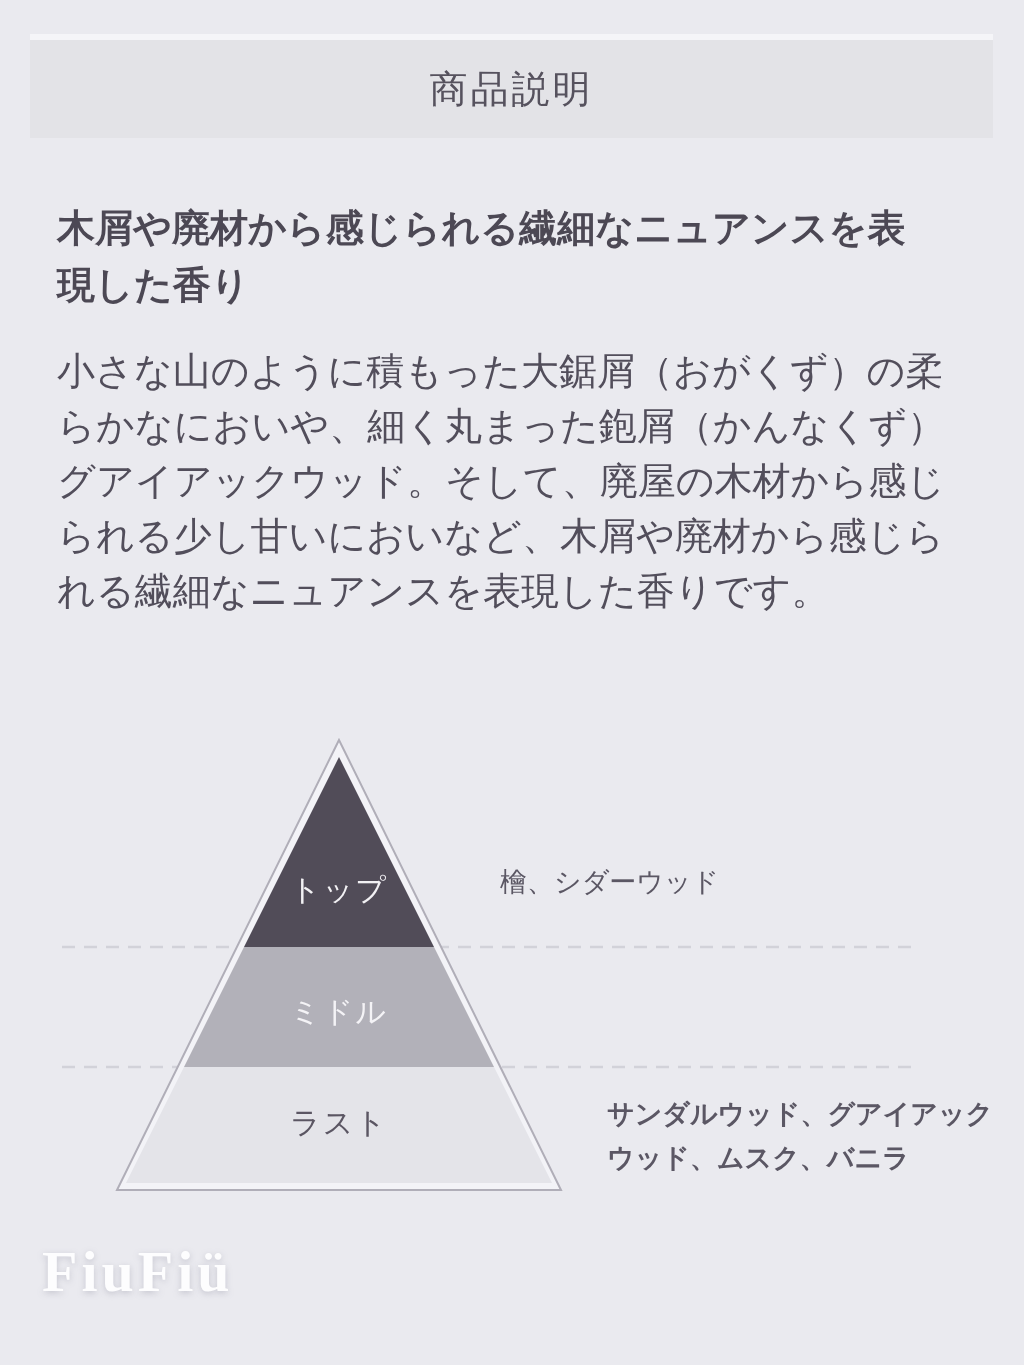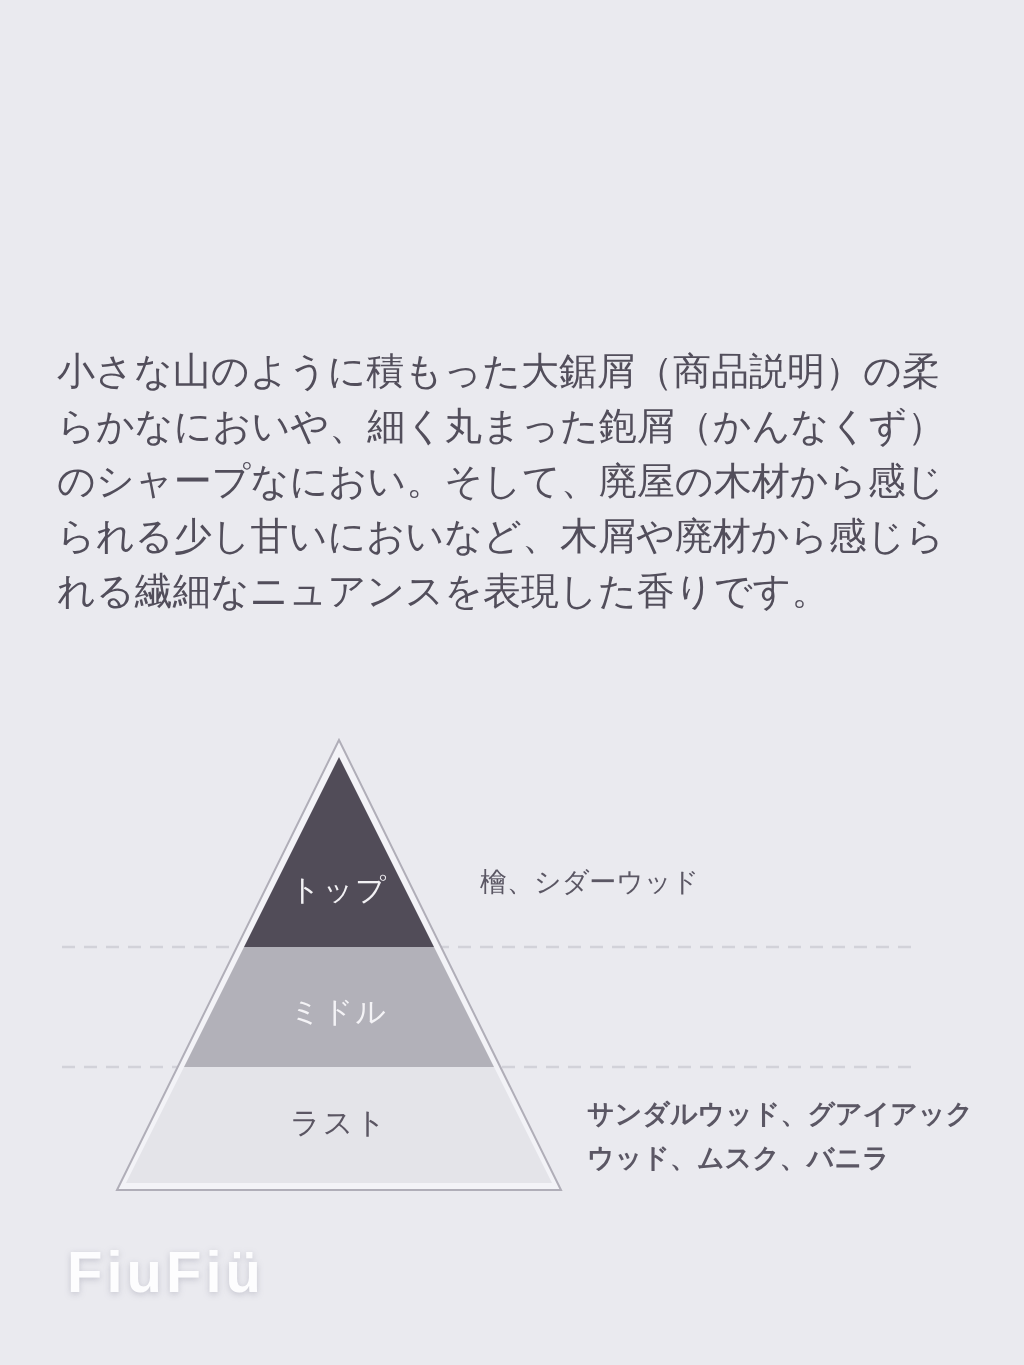--- a/index.html
+++ b/index.html
@@ -38,43 +38,47 @@
   
   .pyramid-wrap{position:absolute;left:0;top:730px;width:1024px;height:510px;text-align:center;}
   .pyramid-svg{position:absolute;left:0;top:0;}
   .tier-label{
     font-family:"DejaVu Serif","Liberation Serif",serif;
     font-size:30px;letter-spacing:2px;
   }
   .note{
     position:absolute;
     font-family:"DejaVu Serif","Liberation Serif",serif;
-    font-size:27px;color:#5b5764;line-height:44px;letter-spacing:0px;
+    font-size:27px;color:#5b5764;line-height:44px;letter-spacing:0px;margin-left:20px;
   }
   .note-top{left:480px;top:860px;}
   .note-middle{left:543px;top:993px;}
   .note-last{left:587px;top:1092px;width:390px;font-weight:bold;}
 
   
   .watermark{
-    position:absolute;left:67px;top:1238px;
+    position:absolute;left:42px;top:1238px;
     font-size:58px;font-weight:bold;color:#fdfdfe;
     letter-spacing:4px;
     text-shadow:0 2px 6px rgba(130,130,150,0.35);
-    font-family:Liberation Sans, sans-serif;
+    font-family:Liberation Serif, serif;
   }
 </style>
 </head>
 <body>
 
 <div class="screen">
 
+  <div class="banner">
+    <span class="banner-title">商品説明</span>
+  </div>
 
+  <div class="desc-heading">木屑や廃材から感じられる繊細なニュアンスを表現した香り</div>
 
-  <div class="desc-body">小さな山のように積もった大鋸屑（商品説明）の柔らかなにおいや、細く丸まった鉋屑（かんなくず）のシャープなにおい。そして、廃屋の木材から感じられる少し甘いにおいなど、木屑や廃材から感じられる繊細なニュアンスを表現した香りです。</div>
+  <div class="desc-body">小さな山のように積もった大鋸屑（おがくず）の柔らかなにおいや、細く丸まった鉋屑（かんなくず）グアイアックウッド。そして、廃屋の木材から感じられる少し甘いにおいなど、木屑や廃材から感じられる繊細なニュアンスを表現した香りです。</div>
 
   <div class="pyramid-wrap">
     <svg class="pyramid-svg" width="1024" height="510" viewBox="0 730 1024 510">
 
       <line x1="62" y1="947" x2="918" y2="947" stroke-width="2.5" stroke-dasharray="13 9" stroke="#d2d2d9"></line>
       <line x1="62" y1="1067" x2="918" y2="1067" stroke-width="2.5" stroke-dasharray="13 9" stroke="#d2d2d9"></line>
 
       <polygon points="339,740 117,1190 561,1190" stroke-width="2" fill="#f3f3f7" stroke="#b0aeb8"></polygon>
 
       <clipPath id="innerTri">

